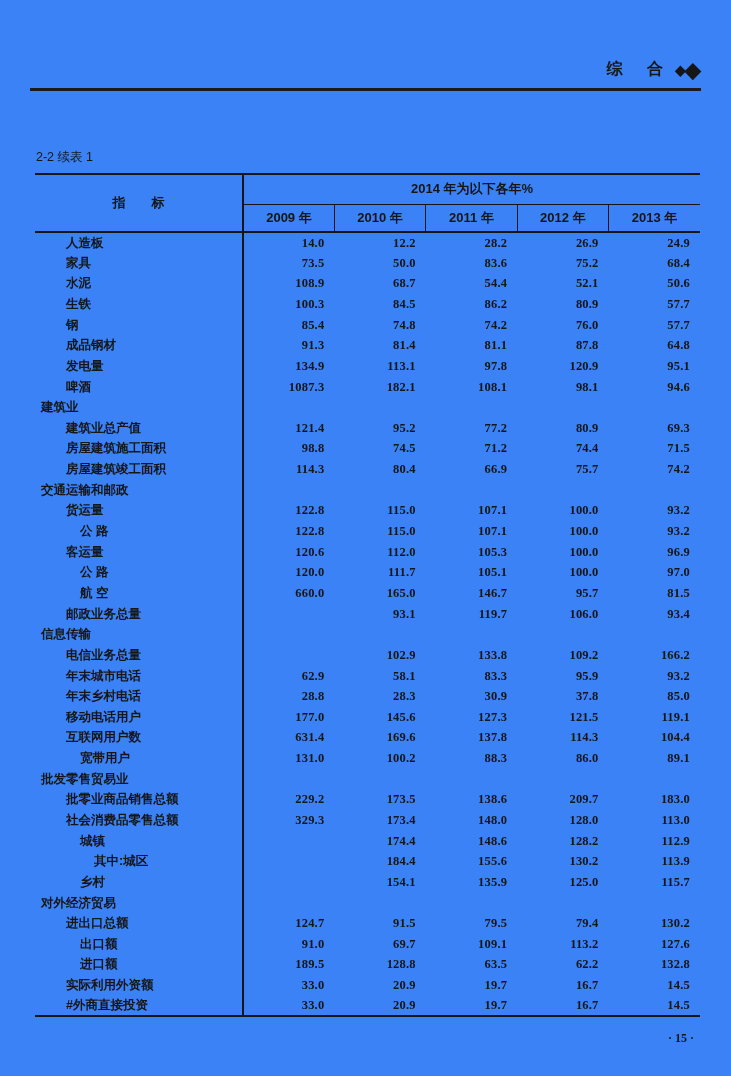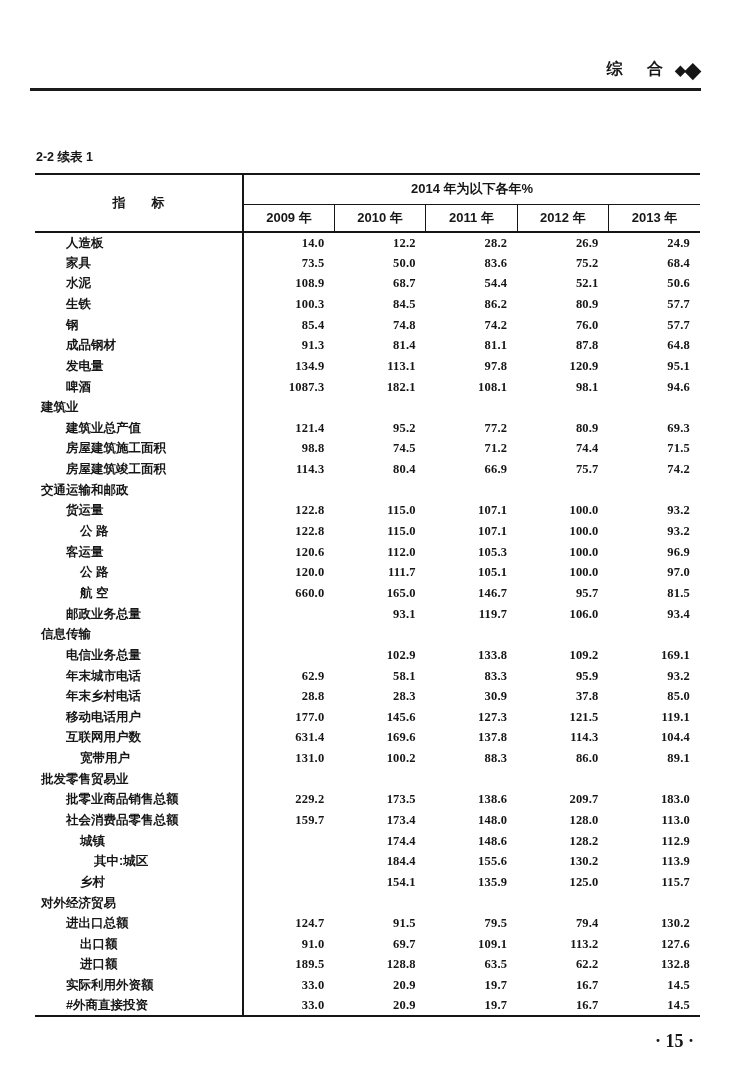--- a/index.html
+++ b/index.html
@@ -3,21 +3,21 @@
 <meta charset="utf-8">
 <style>
   * { margin: 0; padding: 0; box-sizing: border-box; }
   html, body { background: #e8e8e8; }
   body { font-family: "Liberation Sans", sans-serif; color: #161616; }
 
   .page {
     position: relative;
     width: 731px;
     height: 1076px;
-    background: #ffffff;
+    background: #3b82f6;
     margin: 0 auto;
     overflow: hidden;
   }
 
   
   .masthead {
     position: absolute;
     top: 59px;
     right: 30px;
     display: flex;
@@ -38,21 +38,21 @@
     width: 671px;
     height: 2.5px;
     background: #1b1b1b;
   }
 
   .table-label {
     position: absolute;
     top: 149px;
     left: 36px;
     font-size: 12.5px;
-    font-weight: bold;
+    font-weight: normal;
   }
 
   
   table.stats {
     position: absolute;
     top: 173px;
     left: 35px;
     width: 665px;
     border-collapse: collapse;
     table-layout: fixed;
@@ -105,21 +105,21 @@
   }
   .indent-0 { padding-left: 6px; }
   .indent-1 { padding-left: 31px; }
   .indent-2 { padding-left: 45px; }
   .indent-3 { padding-left: 59px; }
 
   .page-number {
     position: absolute;
     top: 1031px;
     right: 37px;
-    font-size: 18px;
+    font-size: 12px;
     font-weight: bold;
     font-family: "Liberation Serif", serif;
   }
 </style>
 </head>
 <body>
 
 <div class="page">
 
   <div class="masthead">
@@ -314,21 +314,21 @@
           <td class="num"></td>
           <td class="num"></td>
           <td class="num"></td>
         </tr>
         <tr>
           <td class="label indent-1">电信业务总量</td>
           <td class="num"></td>
           <td class="num">102.9</td>
           <td class="num">133.8</td>
           <td class="num">109.2</td>
-          <td class="num">169.1</td>
+          <td class="num">166.2</td>
         </tr>
         <tr>
           <td class="label indent-1">年末城市电话</td>
           <td class="num">62.9</td>
           <td class="num">58.1</td>
           <td class="num">83.3</td>
           <td class="num">95.9</td>
           <td class="num">93.2</td>
         </tr>
         <tr>
@@ -374,21 +374,21 @@
         <tr>
           <td class="label indent-1">批零业商品销售总额</td>
           <td class="num">229.2</td>
           <td class="num">173.5</td>
           <td class="num">138.6</td>
           <td class="num">209.7</td>
           <td class="num">183.0</td>
         </tr>
         <tr>
           <td class="label indent-1">社会消费品零售总额</td>
-          <td class="num">159.7</td>
+          <td class="num">329.3</td>
           <td class="num">173.4</td>
           <td class="num">148.0</td>
           <td class="num">128.0</td>
           <td class="num">113.0</td>
         </tr>
         <tr>
           <td class="label indent-2">城镇</td>
           <td class="num"></td>
           <td class="num">174.4</td>
           <td class="num">148.6</td>

